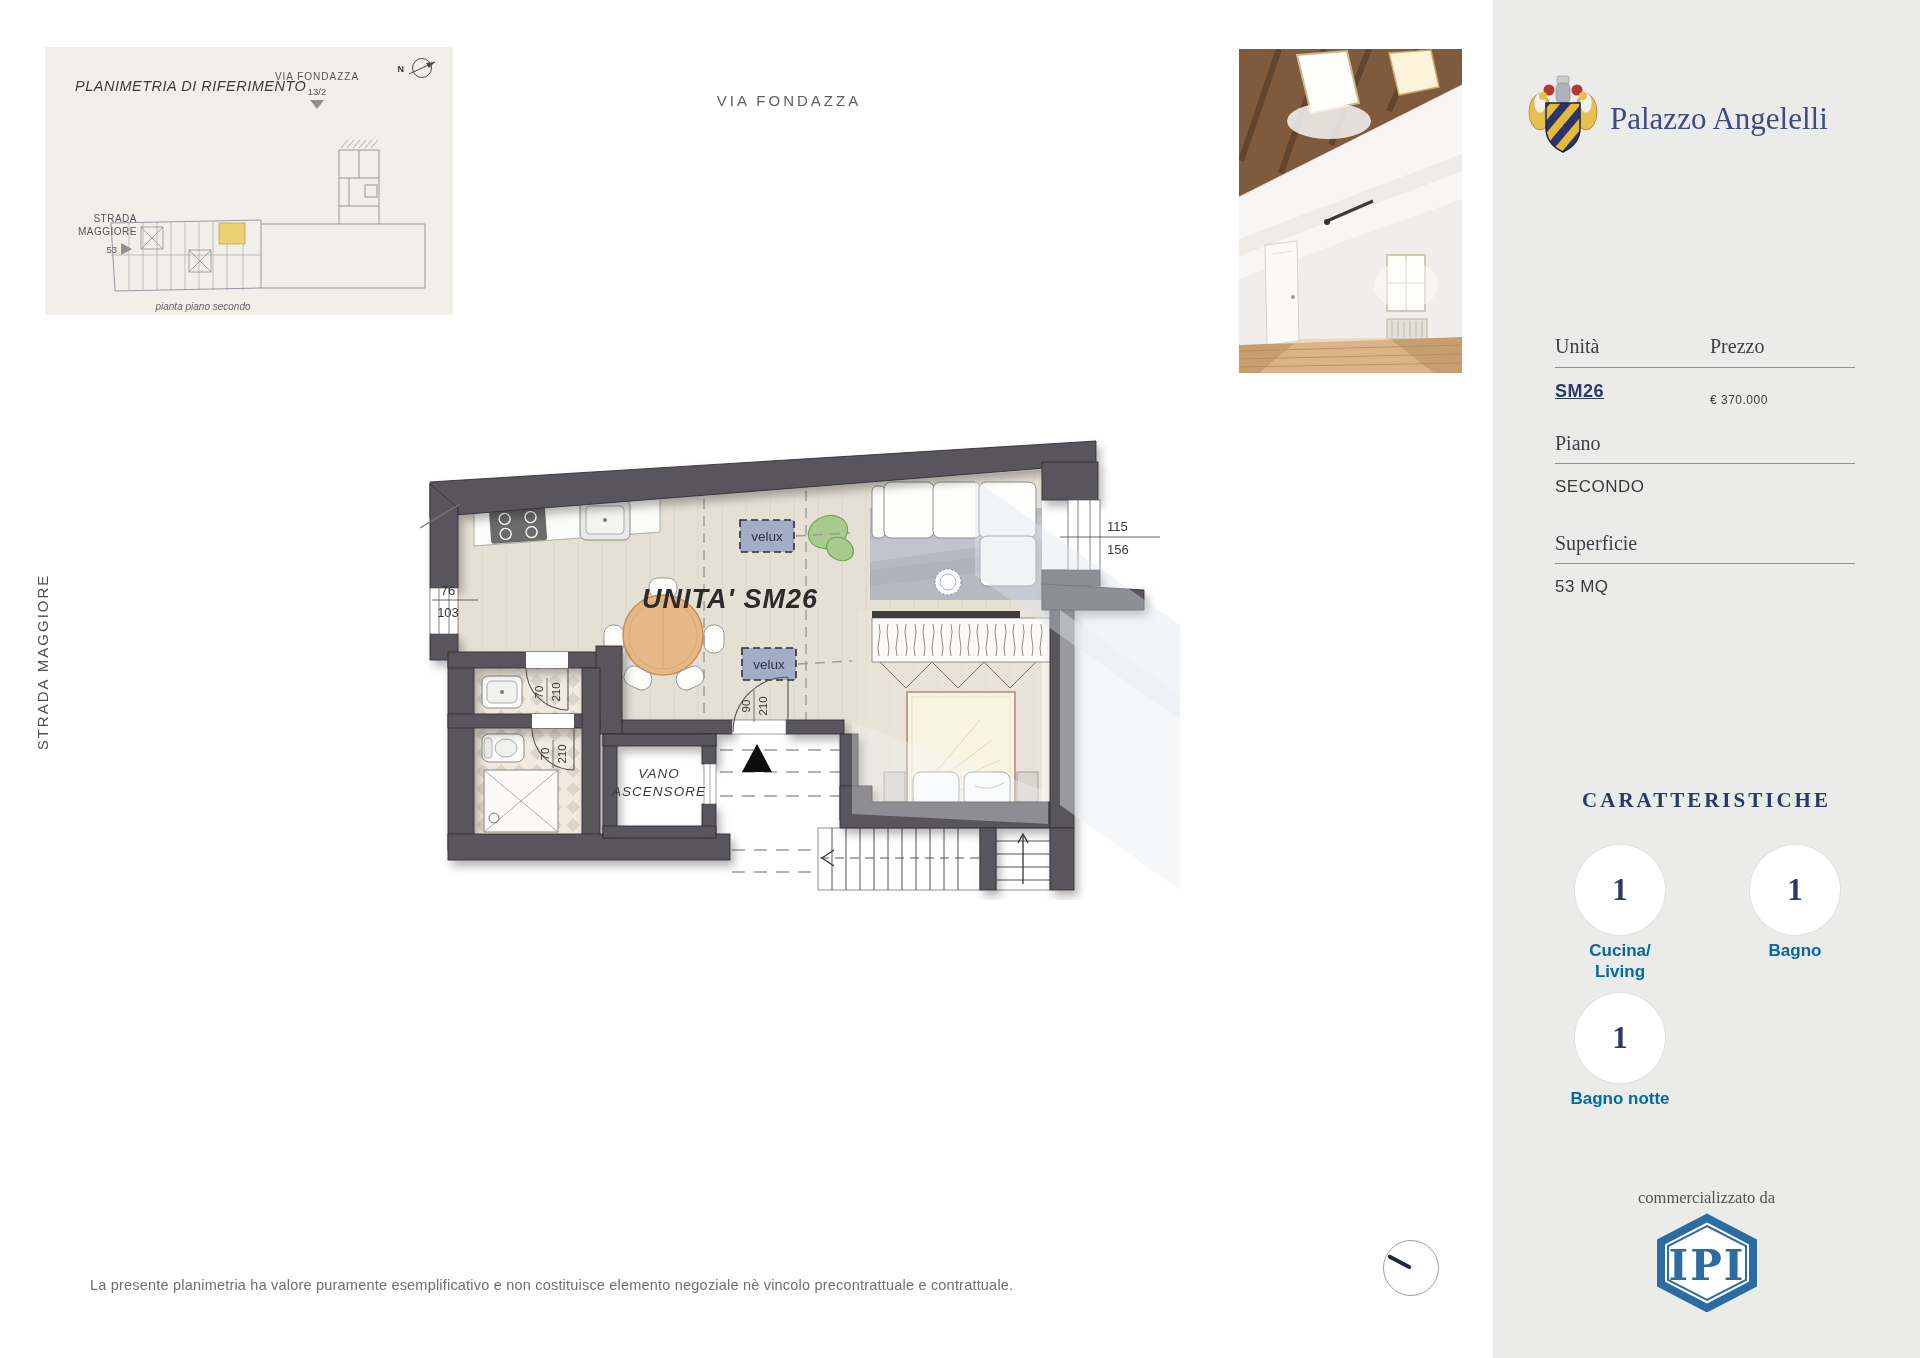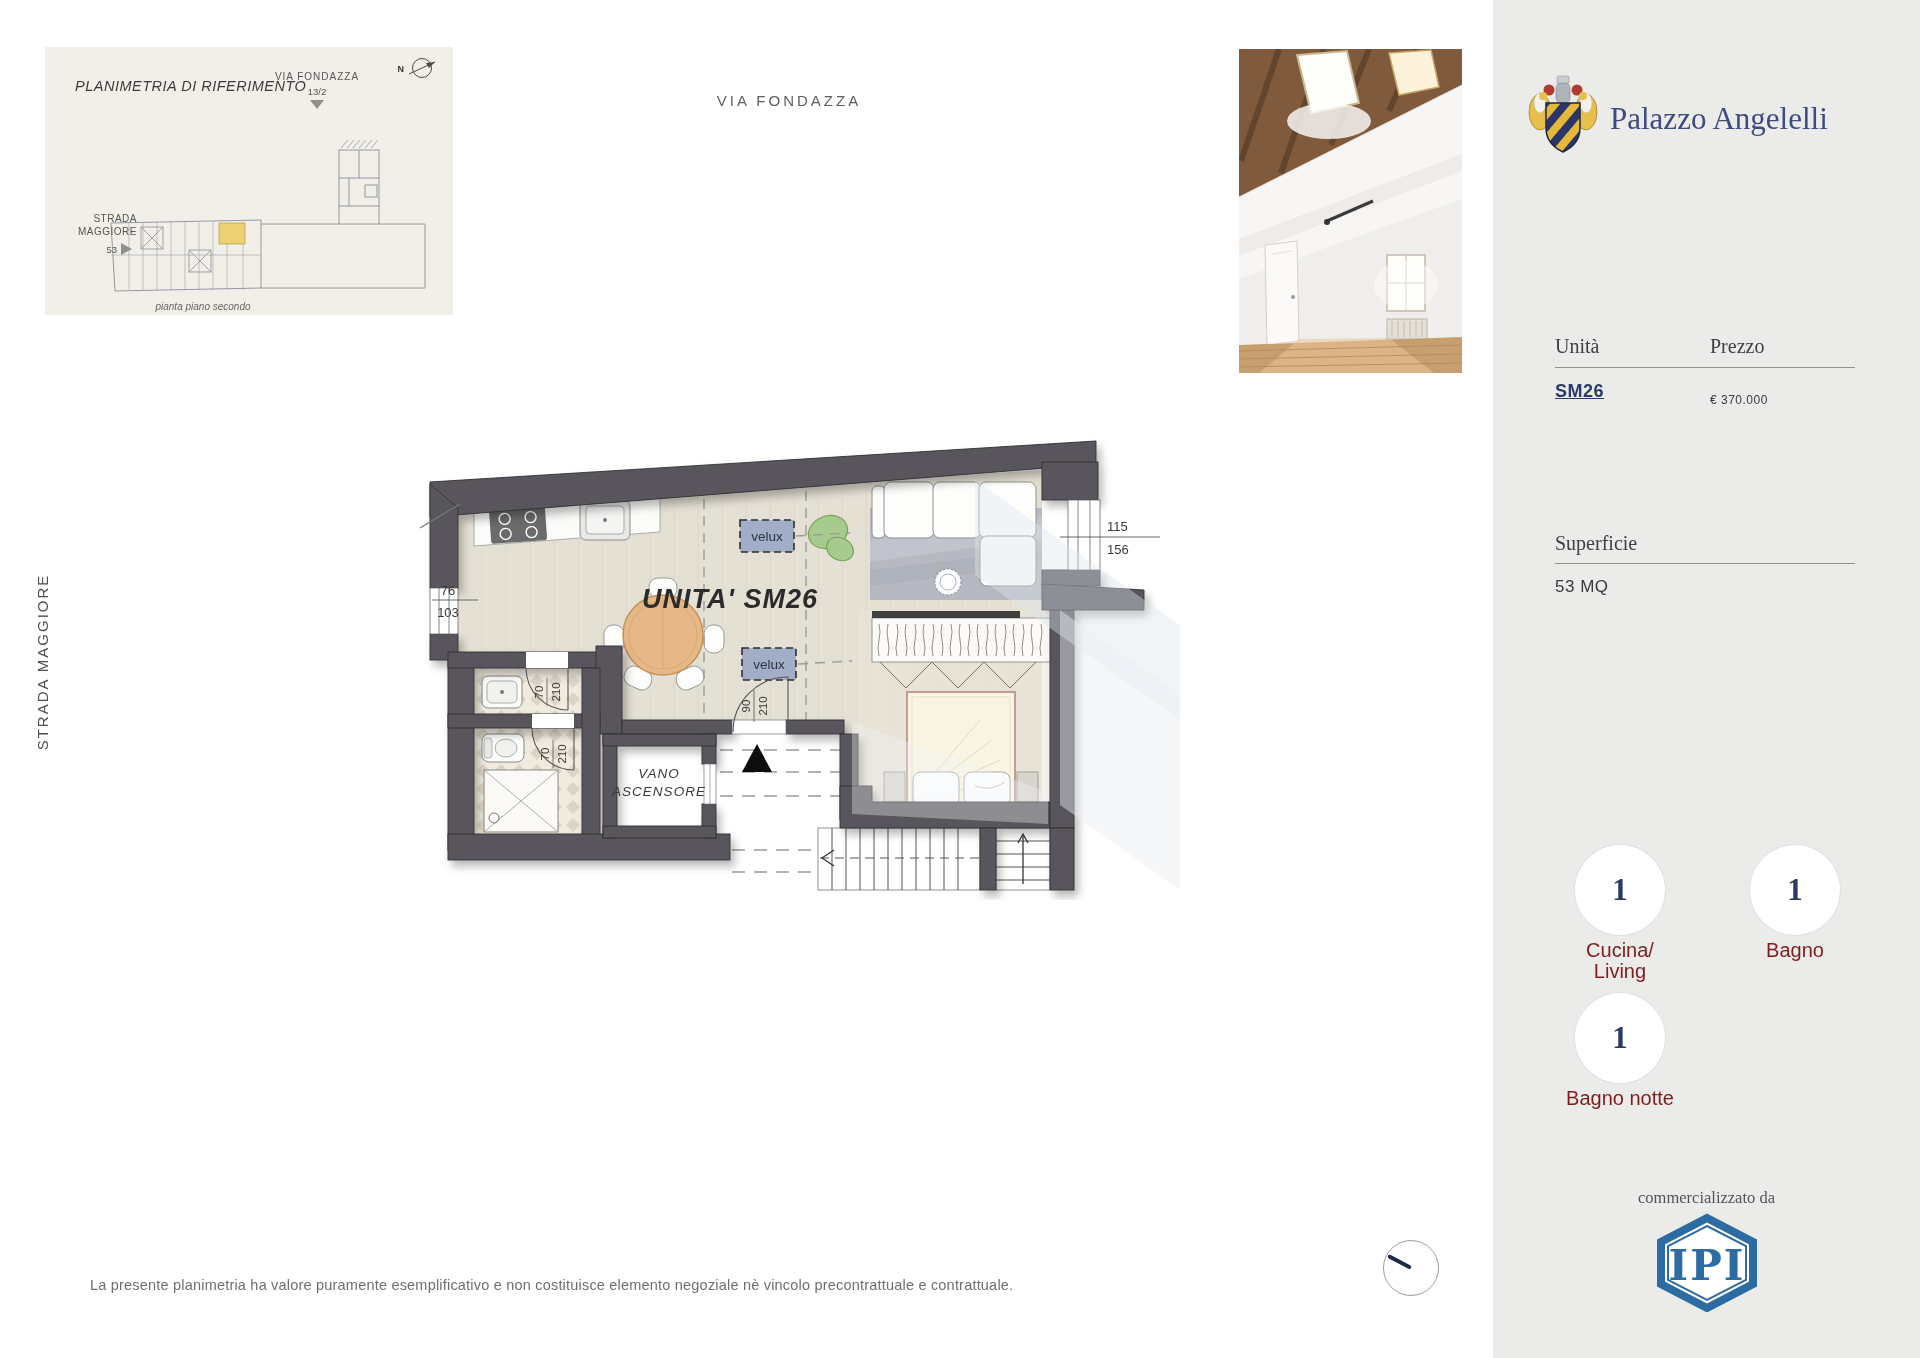--- a/index.html
+++ b/index.html
@@ -44,21 +44,21 @@
   .fv{margin-top:13px;font-size:17px;letter-spacing:.5px;color:#3a3a3a;}
   .fv.navy{color:#2c3a6b;font-weight:bold;font-size:18px;text-decoration:underline;}
   .abs2{position:absolute;left:155px;top:0;}
   .vrow{position:relative;height:24px;}
   .char-title{position:absolute;left:0;right:0;top:788px;text-align:center;
               font-family:"Liberation Serif","DejaVu Serif",serif;font-size:21px;font-weight:600;
               letter-spacing:3px;color:#2c3966;}
   .feat-circle{position:absolute;width:90px;height:90px;border-radius:50%;background:#ffffff;
                box-shadow:0 0 0 1px #e2e1df;display:flex;align-items:center;justify-content:center;
                font-family:"Liberation Serif","DejaVu Serif",serif;font-size:31px;font-weight:600;color:#2c3a66;}
-  .feat-label{position:absolute;width:150px;text-align:center;font-size:20px;line-height:21px;color:#7f1d1d;}
+  .feat-label{position:absolute;width:150px;text-align:center;font-size:17px;line-height:21px;color:#0369a1;font-weight:bold;}
   .commercial{position:absolute;left:0;right:0;top:1188px;text-align:center;
               font-family:Liberation Serif, serif;font-size:16.5px;color:#525252;}
   .ipi-logo{position:absolute;left:50%;top:1212px;transform:translateX(-50%);}
 </style>
 </head>
 <body>
 
 <div class="canvas">
 
   <div class="ref-panel">
@@ -525,28 +525,34 @@
         <span class="fl">Unità</span>
         <span class="fl abs2">Prezzo</span>
       </div>
       <div class="fhr"></div>
       <div class="vrow" style="margin-top:13px;height:26px;">
         <span class="fv navy" style="margin-top:0;">SM26</span>
         <span class="fv abs2" style="margin-top:12px;font-size:12px;">€ 370.000</span>
       </div>
     </div>
 
+    <div class="field" style="top:432px;">
+      <div class="fl">Piano</div>
+      <div class="fhr"></div>
+      <div class="fv">SECONDO</div>
+    </div>
 
     <div class="field" style="top:532px;">
       <div class="fl">Superficie</div>
       <div class="fhr"></div>
       <div class="fv">53 MQ</div>
     </div>
 
 
+    <div class="char-title">CARATTERISTICHE</div>
 
     <div class="feat-circle" style="left:82px;top:845px;">1</div>
     <div class="feat-circle" style="left:257px;top:845px;">1</div>
     <div class="feat-circle" style="left:82px;top:993px;">1</div>
 
     <div class="feat-label" style="left:52px;top:940px;">
       <div>Cucina/</div>
       <div>Living</div>
     </div>
     <div class="feat-label" style="left:227px;top:940px;">

